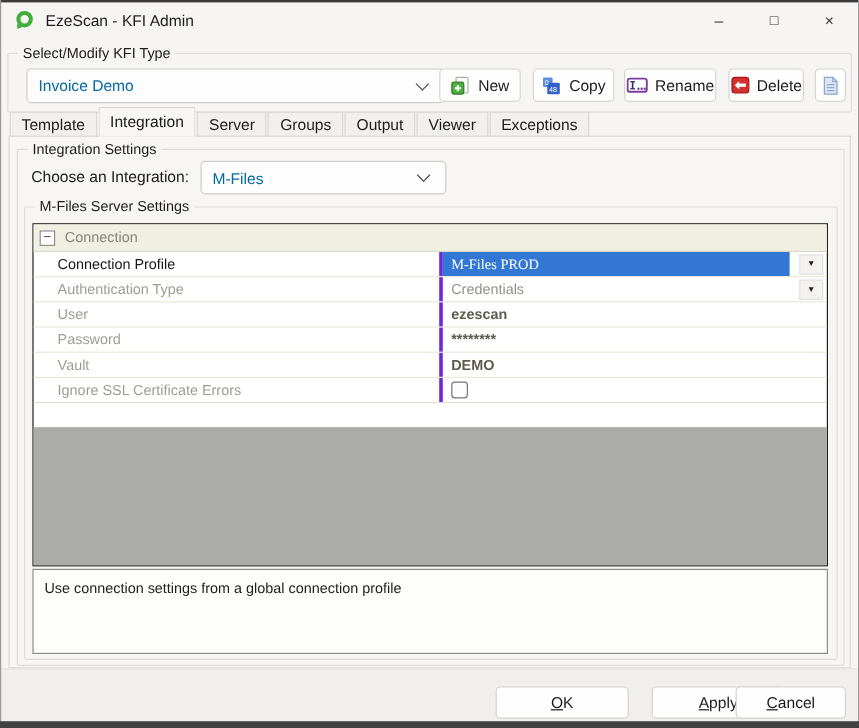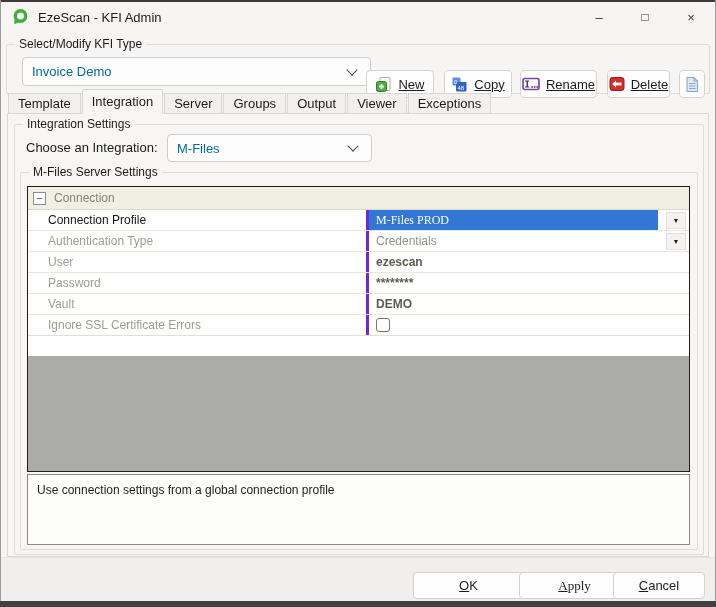--- a/index.html
+++ b/index.html
@@ -24,23 +24,23 @@
                font-size:12px;color:#1c1c1c;white-space:nowrap;}
 
   
   .combo{position:absolute;background:#fdfdfd;border:1px solid #cfcdca;border-radius:4px;
          display:flex;align-items:center;font-size:13px;color:#0369a1;margin-left:12px;}
   .combo .combo-text{padding-left:9px;flex:1;}
   .chev{width:7px;height:7px;border-right:1.4px solid #4b4b4b;border-bottom:1.4px solid #4b4b4b;
         transform:rotate(45deg);margin-right:14px;margin-top:-4px;}
 
   
-  .tbtn{position:absolute;top:70px;height:28px;background:#fefefe;border:1px solid #d6d4d1;
+  .tbtn{position:absolute;top:57px;height:28px;background:#fefefe;border:1px solid #d6d4d1;
         border-radius:4px;display:flex;align-items:center;justify-content:center;gap:6px;
-        font-size:13px;color:#1b1b1b;box-sizing:border-box;text-decoration:underline;}
+        font-size:13px;color:#1b1b1b;box-sizing:border-box;}
   .tbtn svg{flex:0 0 auto;}
 
   
   .tabstrip{position:absolute;left:8px;top:90px;height:24px;display:flex;align-items:flex-end;z-index:3;}
   .tab{box-sizing:border-box;border:1px solid #d9d7d3;background:#f1f0ee;color:#1c1c1c;
        font-size:13px;padding:2px 9px 15px;height:21px;margin-right:1px;white-space:nowrap;}
   .tab.selected{background:#f7f6f4;height:25px;padding-top:4px;border-bottom:1px solid #f7f6f4;
                 border-top-left-radius:2px;border-top-right-radius:2px;}
   .tabpage{position:absolute;left:7px;top:113px;width:702px;height:444px;background:#f7f6f4;
            border:1px solid #dbd9d5;box-sizing:border-box;z-index:1;}
@@ -247,20 +247,20 @@
   </div>
 
   <div class="descbox">
     <div class="desc-text">Use connection settings from a global connection profile</div>
   </div>
 
   <div class="footer">
     <div class="fbtn" style="left:413px;">
       <span class="btn-label">OK</span>
     </div>
-    <div class="fbtn" style="left:519px;font-family:Liberation Serif, serif;">
+    <div class="fbtn" style="left:543px;">
       <span class="btn-label">Apply</span>
     </div>
     <div class="fbtn" style="left:613px;width:92px;">
       <span class="btn-label">Cancel</span>
     </div>
   </div>
 </div>
 
 </body></html>

